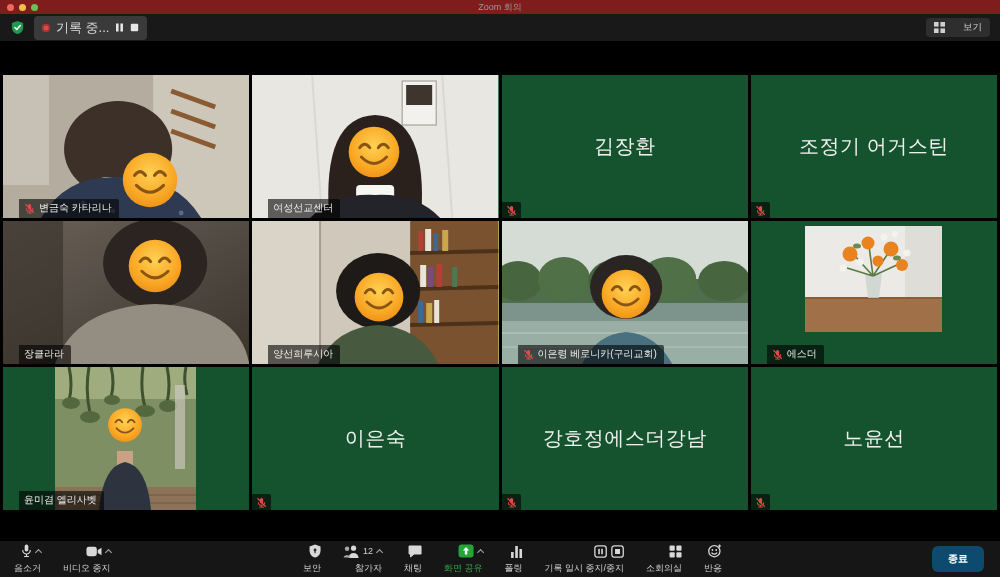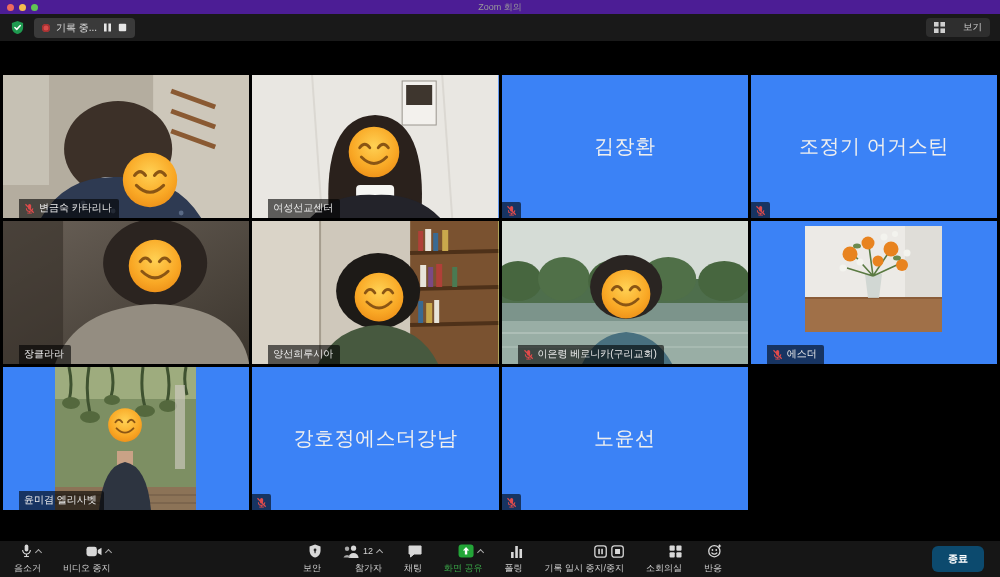--- a/index.html
+++ b/index.html
@@ -1,38 +1,38 @@
 <!DOCTYPE html>
 <html><head>
 <meta charset="utf-8">
 <style>
   * { margin:0; padding:0; box-sizing:border-box; }
   html,body { width:1000px; height:577px; }
   body { background:#000; font-family:"Liberation Sans", sans-serif; position:relative; overflow:hidden; }
 
   
-  .titlebar { height:14px; background:#4c1d95; position:relative; display:flex; align-items:center; justify-content:center; }
+  .titlebar { height:14px; background:#7f1d1d; position:relative; display:flex; align-items:center; justify-content:center; }
   .lights { position:absolute; left:7px; top:4px; display:flex; gap:5px; }
   .light { width:7px; height:7px; border-radius:50%; }
   .light.red{background:#ee6a5f;} .light.yellow{background:#f5bd4f;} .light.green{background:#61c454;}
   .win-title { font-size:9px; color:#9a9a9a; }
 
   
   .controlbar { height:27px; background:#191919; display:flex; align-items:center; padding:0 10px; gap:9px; }
   .shield-badge { width:15px; height:15px; }
   .rec-pill { background:#3a3a3a; border-radius:4px; display:flex; align-items:center; gap:6px; padding:3px 8px; }
   .rec-dot { width:8px; height:8px; border-radius:50%; background:#d84b4b; box-shadow:inset 0 0 0 1.5px #a33030; }
-  .rec-label { font-size:10px; color:#dcdcdc; }
+  .rec-label { font-size:13px; color:#dcdcdc; }
   .rec-ico { display:flex; align-items:center; }
   .view-btn { margin-left:auto; background:#2e2e2e; border-radius:4px; display:flex; align-items:center; gap:18px; padding:3px 8px; color:#d6d6d6; font-size:9.5px; }
 
   
   .stage { position:absolute; top:41px; left:0; right:0; bottom:37px; background:#000; }
   .grid { position:absolute; top:34px; left:3px; right:3px; display:grid; grid-template-columns:repeat(4,1fr); grid-auto-rows:143px; gap:3px; }
-  .tile { position:relative; background:#3b82f6; overflow:hidden; }
+  .tile { position:relative; background:#14532d; overflow:hidden; }
   .tile.active { outline:2px solid #b9b94e; outline-offset:-2px; }
   .scene { position:absolute; inset:0; width:100%; height:100%; }
   .center-name { position:absolute; inset:0; display:flex; align-items:center; justify-content:center; color:#efefef; font-size:20px; letter-spacing:.5px; }
   .name-tag { position:absolute; left:16px; bottom:0; background:rgba(0,0,0,.6); color:#ececec; font-size:10px; padding:2px 7px 3px 5px; display:flex; align-items:center; gap:4px; z-index:4; border-radius:0 2px 0 0; }
   .mic-box { position:absolute; left:0; bottom:0; background:rgba(0,0,0,.6); padding:3px 4px 2px; display:flex; z-index:4; border-radius:0 2px 0 0; }
   .emoji { position:absolute; z-index:3; }
   .inner-video { position:absolute; overflow:hidden; }
 
   
   .toolbar { position:absolute; left:0; right:0; bottom:0; height:37px; background:#161616; border-top:1px solid #000; display:flex; align-items:stretch; }
@@ -309,20 +309,28 @@
         </svg>
         <svg class="emoji" style="left:52px; top:40px" width="36" height="36" viewBox="0 0 64 64">
             <use href="#emoji-face"></use>
           </svg>
       </div>
       <div class="name-tag">
         <span>윤미겸 엘리사벳</span>
       </div>
     </div>
 
+    <div class="tile">
+      <div class="center-name">이은숙</div>
+      <div class="mic-box">
+        <svg width="11" height="11" viewBox="0 0 12 12">
+            <use href="#mic-muted"></use>
+          </svg>
+      </div>
+    </div>
 
     <div class="tile">
       <div class="center-name">강호정에스더강남</div>
       <div class="mic-box">
         <svg width="11" height="11" viewBox="0 0 12 12">
             <use href="#mic-muted"></use>
           </svg>
       </div>
     </div>
 

